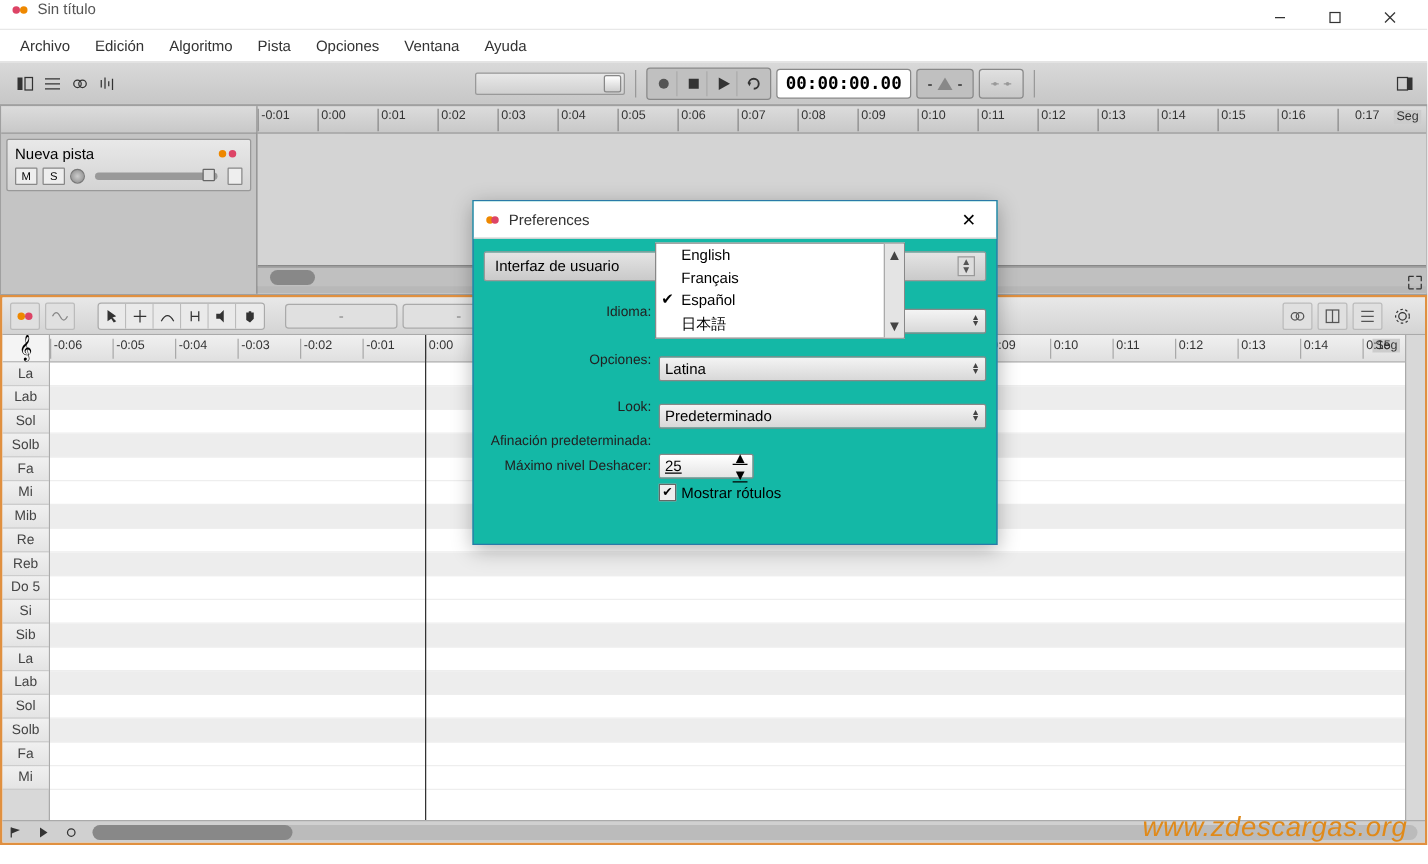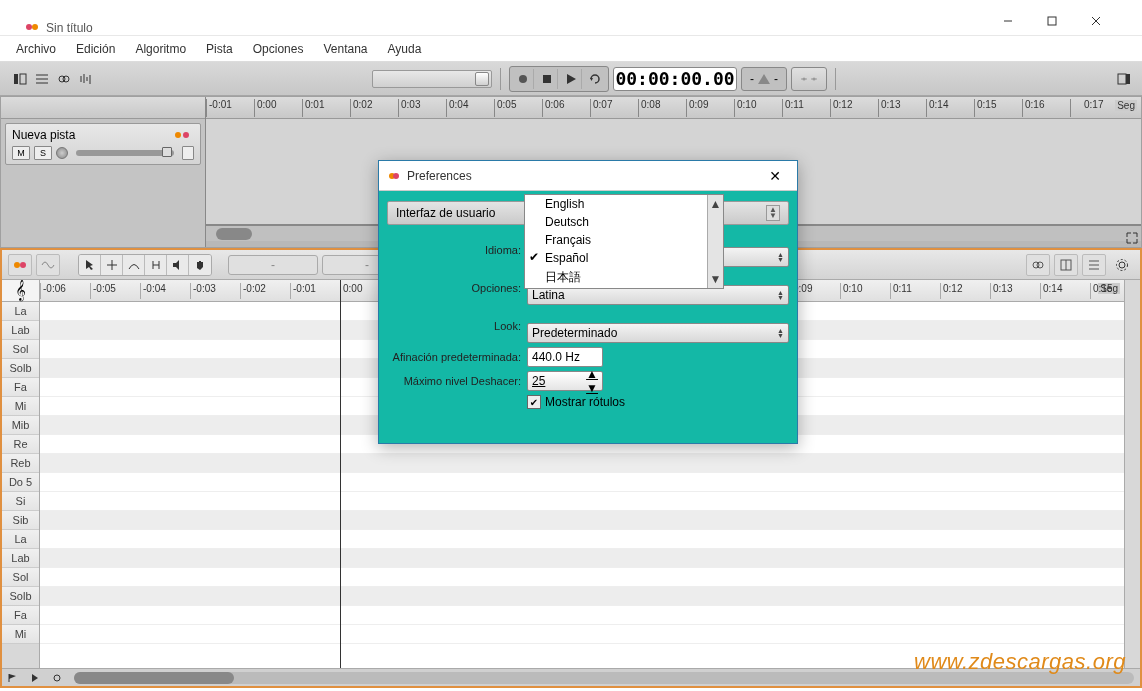--- a/index.html
+++ b/index.html
@@ -1,19 +1,19 @@
 <!DOCTYPE html>
 <html><head>
 <meta charset="utf-8">
 <style>
 * { box-sizing: border-box; margin: 0; padding: 0; font-family: "Segoe UI", Tahoma, sans-serif; font-size: 12px; }
 body { background: #fff; width: 1142px; height: 691px; overflow: hidden; position: relative; }
 
 
-.titlebar { height: 36px; display: flex; align-items: flex-end; padding: 0 24px; background: #fff; border-bottom: 1px solid #e8e8e8; }
+.titlebar { height: 24px; display: flex; align-items: flex-start; padding: 0 8px; background: #fff; border-bottom: 1px solid #e8e8e8; }
 .titlebar .app-icon { width: 16px; height: 16px; margin-right: 6px; }
 .titlebar .title { color: #555; }
 .titlebar .spacer { flex: 1; }
 .titlebar .win-btn { width: 44px; height: 28px; display: flex; align-items: center; justify-content: center; color: #444; }
 
 
 .menubar { height: 26px; display: flex; align-items: center; padding: 0 6px; background: #fff; border-bottom: 1px solid #dcdcdc; }
 .menubar .menu-item { padding: 4px 10px; color: #333; }
 
 
@@ -23,21 +23,21 @@
 .divider { width: 1px; height: 22px; background: #999; margin: 0 4px; }
 .flex-spacer { flex: 1; }
 
 .slider-box { width: 120px; height: 18px; background: linear-gradient(#e8e8e8,#d0d0d0); border: 1px solid #999; border-radius: 2px; position: relative; }
 .slider-thumb { position: absolute; right: 2px; top: 1px; width: 14px; height: 14px; background: linear-gradient(#fff,#d0d0d0); border: 1px solid #888; border-radius: 2px; }
 
 .transport { display: flex; align-items: center; gap: 2px; background: #c0c0c0; border: 1px solid #888; border-radius: 3px; padding: 2px; }
 .transport .tbtn { width: 22px; height: 20px; display: flex; align-items: center; justify-content: center; border-right: 1px solid #aaa; }
 .transport .tbtn:last-child { border-right: none; }
 
-.timecode { width: 124px; height: 24px; background: #fff; border: 1px solid #888; border-radius: 3px; display: flex; align-items: center; justify-content: center; font-family: monospace; font-size: 18px; font-weight: bold; }
+.timecode { width: 108px; height: 24px; background: #fff; border: 1px solid #888; border-radius: 3px; display: flex; align-items: center; justify-content: center; font-family: monospace; font-size: 14px; font-weight: bold; }
 
 .bpm-box { display: flex; align-items: center; gap: 4px; background: #c0c0c0; border: 1px solid #888; border-radius: 3px; padding: 2px 8px; height: 24px; }
 .bpm-box .triangle { width: 0; height: 0; border-left: 6px solid transparent; border-right: 6px solid transparent; border-bottom: 10px solid #888; }
 
 .loop-btn { width: 36px; height: 24px; background: linear-gradient(#e0e0e0,#c8c8c8); border: 1px solid #888; border-radius: 3px; display: flex; align-items: center; justify-content: center; }
 
 
 .track-area-wrap { border: 1px solid #a0a0a0; }
 .track-area { height: 150px; background: #b8b8b8; display: flex; position: relative; }
 .track-left { width: 205px; background: #c4c4c4; border-right: 1px solid #888; position: relative; }
@@ -511,25 +511,20 @@
       <div class="lbl">Look:</div>
       <div class="ctrl">
           <div class="combo">
             <span>Predeterminado</span>
             <span class="arrows">▲<br>▼</span>
           </div>
         </div>
     </div>
     <div class="form-row">
       <div class="lbl">Afinación predeterminada:</div>
-      <div class="ctrl">
-          <div class="textfield">
-            <span>440.0 Hz</span>
-          </div>
-        </div>
     </div>
     <div class="form-row">
       <div class="lbl">Máximo nivel Deshacer:</div>
       <div class="ctrl">
           <div class="spinner">
             <span>25</span>
             <span class="arrows">▲<br>▼</span>
           </div>
         </div>
     </div>
@@ -542,19 +537,18 @@
     </div>
   </div>
 </div>
 
 <div class="lang-list" id="lang-list">
   <div class="arrows-side">
       <span>▲</span>
       <span>▼</span>
     </div>
 <div class="lang-item"><span>English</span></div>
-    <div class="lang-item"><span>Deutsch</span></div>
     <div class="lang-item"><span>Français</span></div>
     <div class="lang-item"><span class="check">✔</span><span>Español</span></div>
     <div class="lang-item"><span>日本語</span></div>
   </div>
 
 <div class="watermark">www.zdescargas.org</div>
 
 </body></html>

